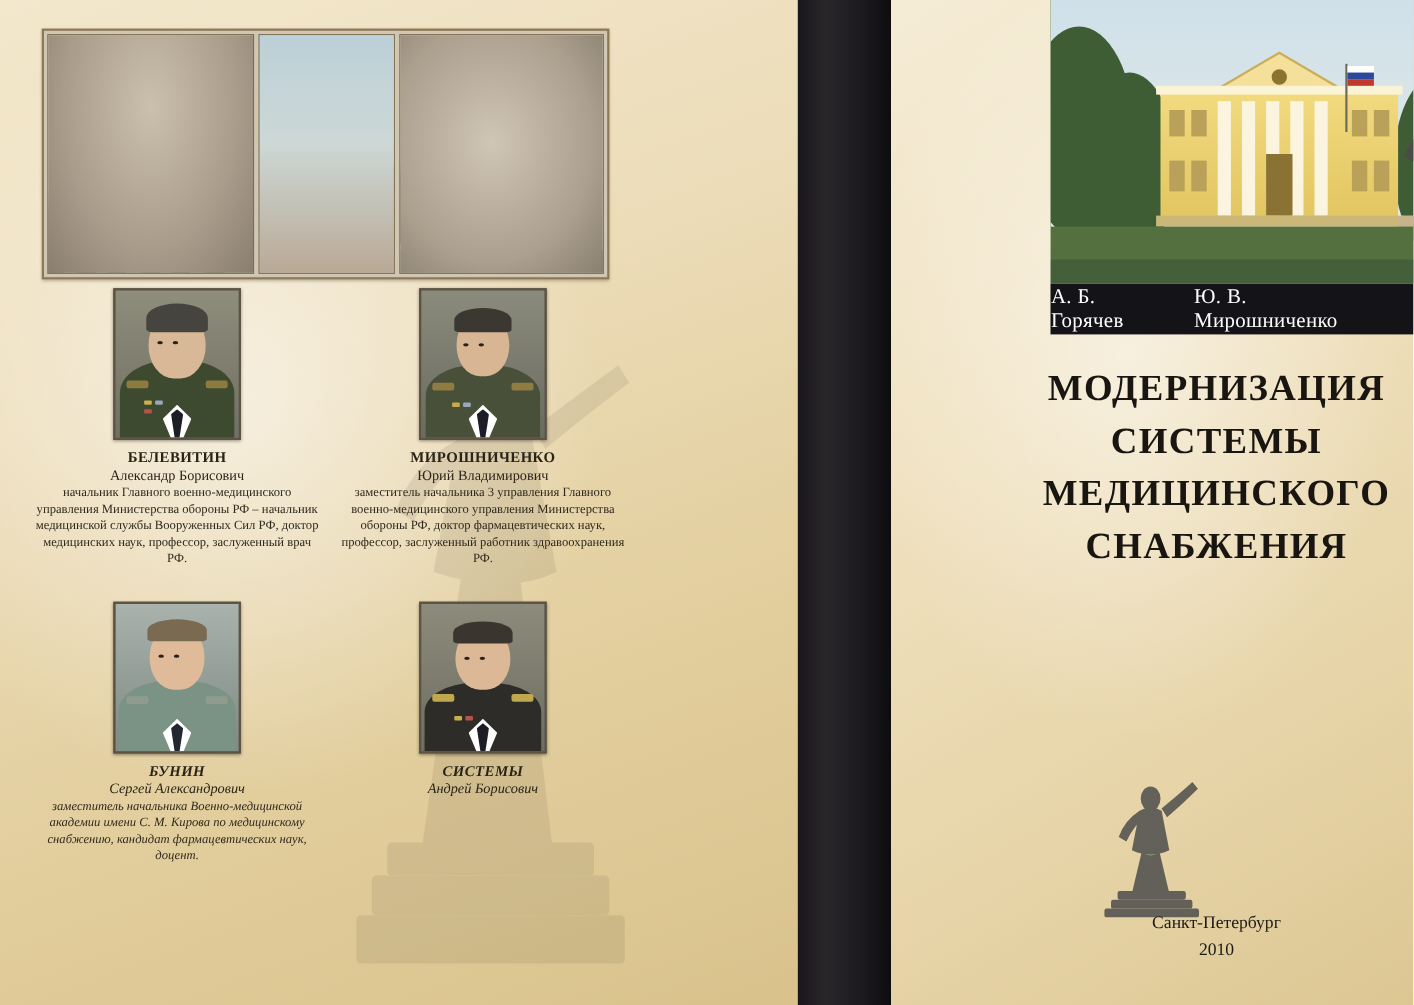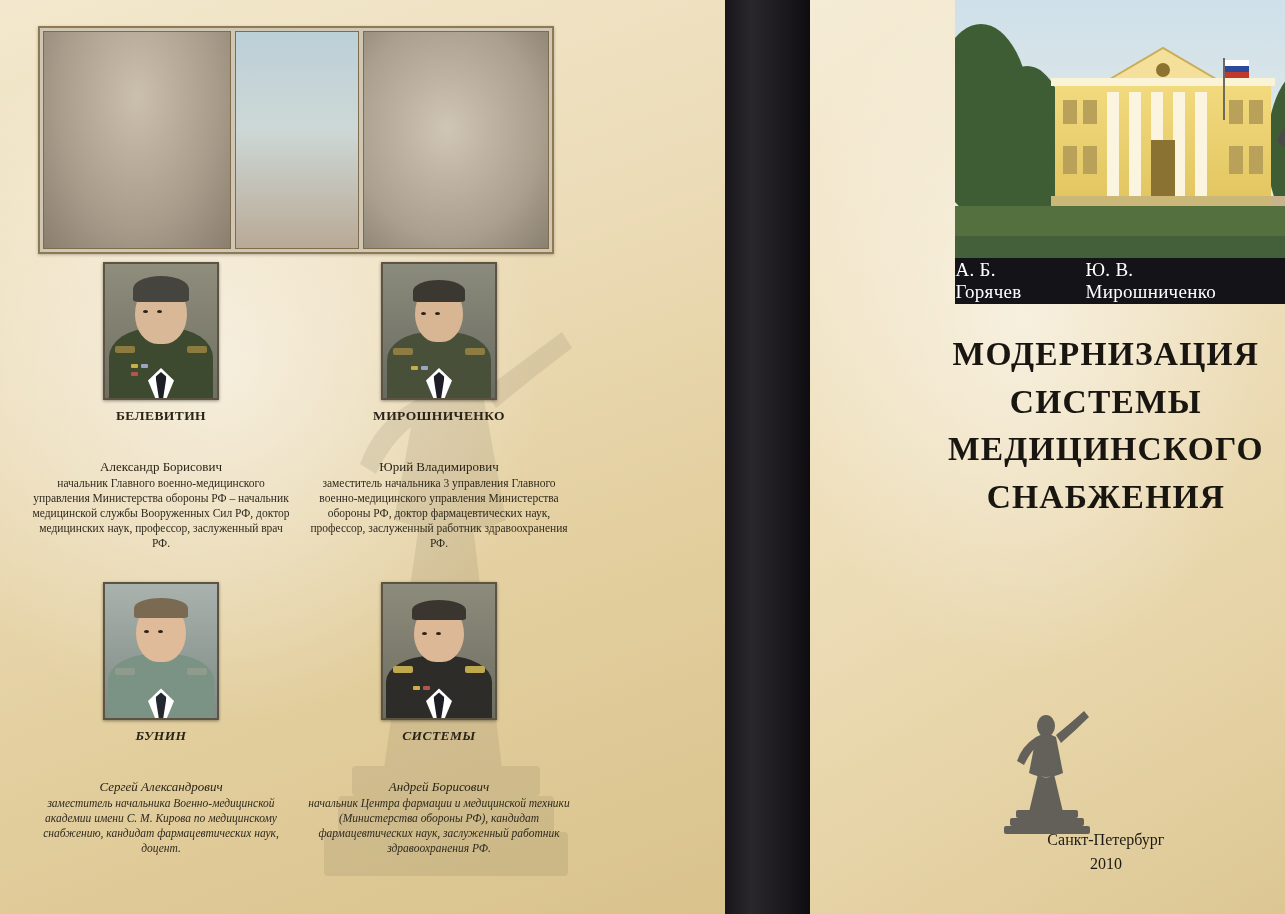--- a/index.html
+++ b/index.html
@@ -108,21 +108,20 @@
     font-size: 13.5px;
     font-weight: bold;
     letter-spacing: 0.4px;
     color: #2a2418;
     line-height: 1.15;
   }
   .author-given {
     font-size: 13px;
     color: #2a2418;
     line-height: 1.25;
-    margin-top: 35px;
   }
   .author-desc {
     font-size: 11.5px;
     color: #2f2a1e;
     line-height: 1.3;
     margin-top: 1px;
   }
 
   
   .p-bg { position:absolute; inset:0; }
@@ -386,21 +385,20 @@
             <div class="p-hair" style="width:54px;height:20px;top:16px;background:#3a352e;"></div>
             <div class="p-eye" style="left:39px;top:48px;"></div>
             <div class="p-eye" style="left:53px;top:48px;"></div>
             <div class="p-epa" style="left:10px;top:82px;background:#c0a84e;"></div>
             <div class="p-epa" style="right:10px;top:82px;background:#c0a84e;"></div>
             <div class="p-medal" style="left:30px;top:102px;background:#c9b04b;"></div>
             <div class="p-medal" style="left:40px;top:102px;background:#b6534a;"></div>
           </div>
           <div class="author-surname">СИСТЕМЫ</div>
           <div class="author-given">Андрей Борисович</div>
-          <div class="author-desc">начальник Центра фармации и медицинской техники (Министерства обороны РФ), кандидат фармацевтических наук, заслуженный работник здравоохранения РФ.</div>
         </div>
       </div>
     </div>
   </div>
 
   <div class="spine"></div>
 
   <div class="front-cover">
 
     <div class="front-photo">

